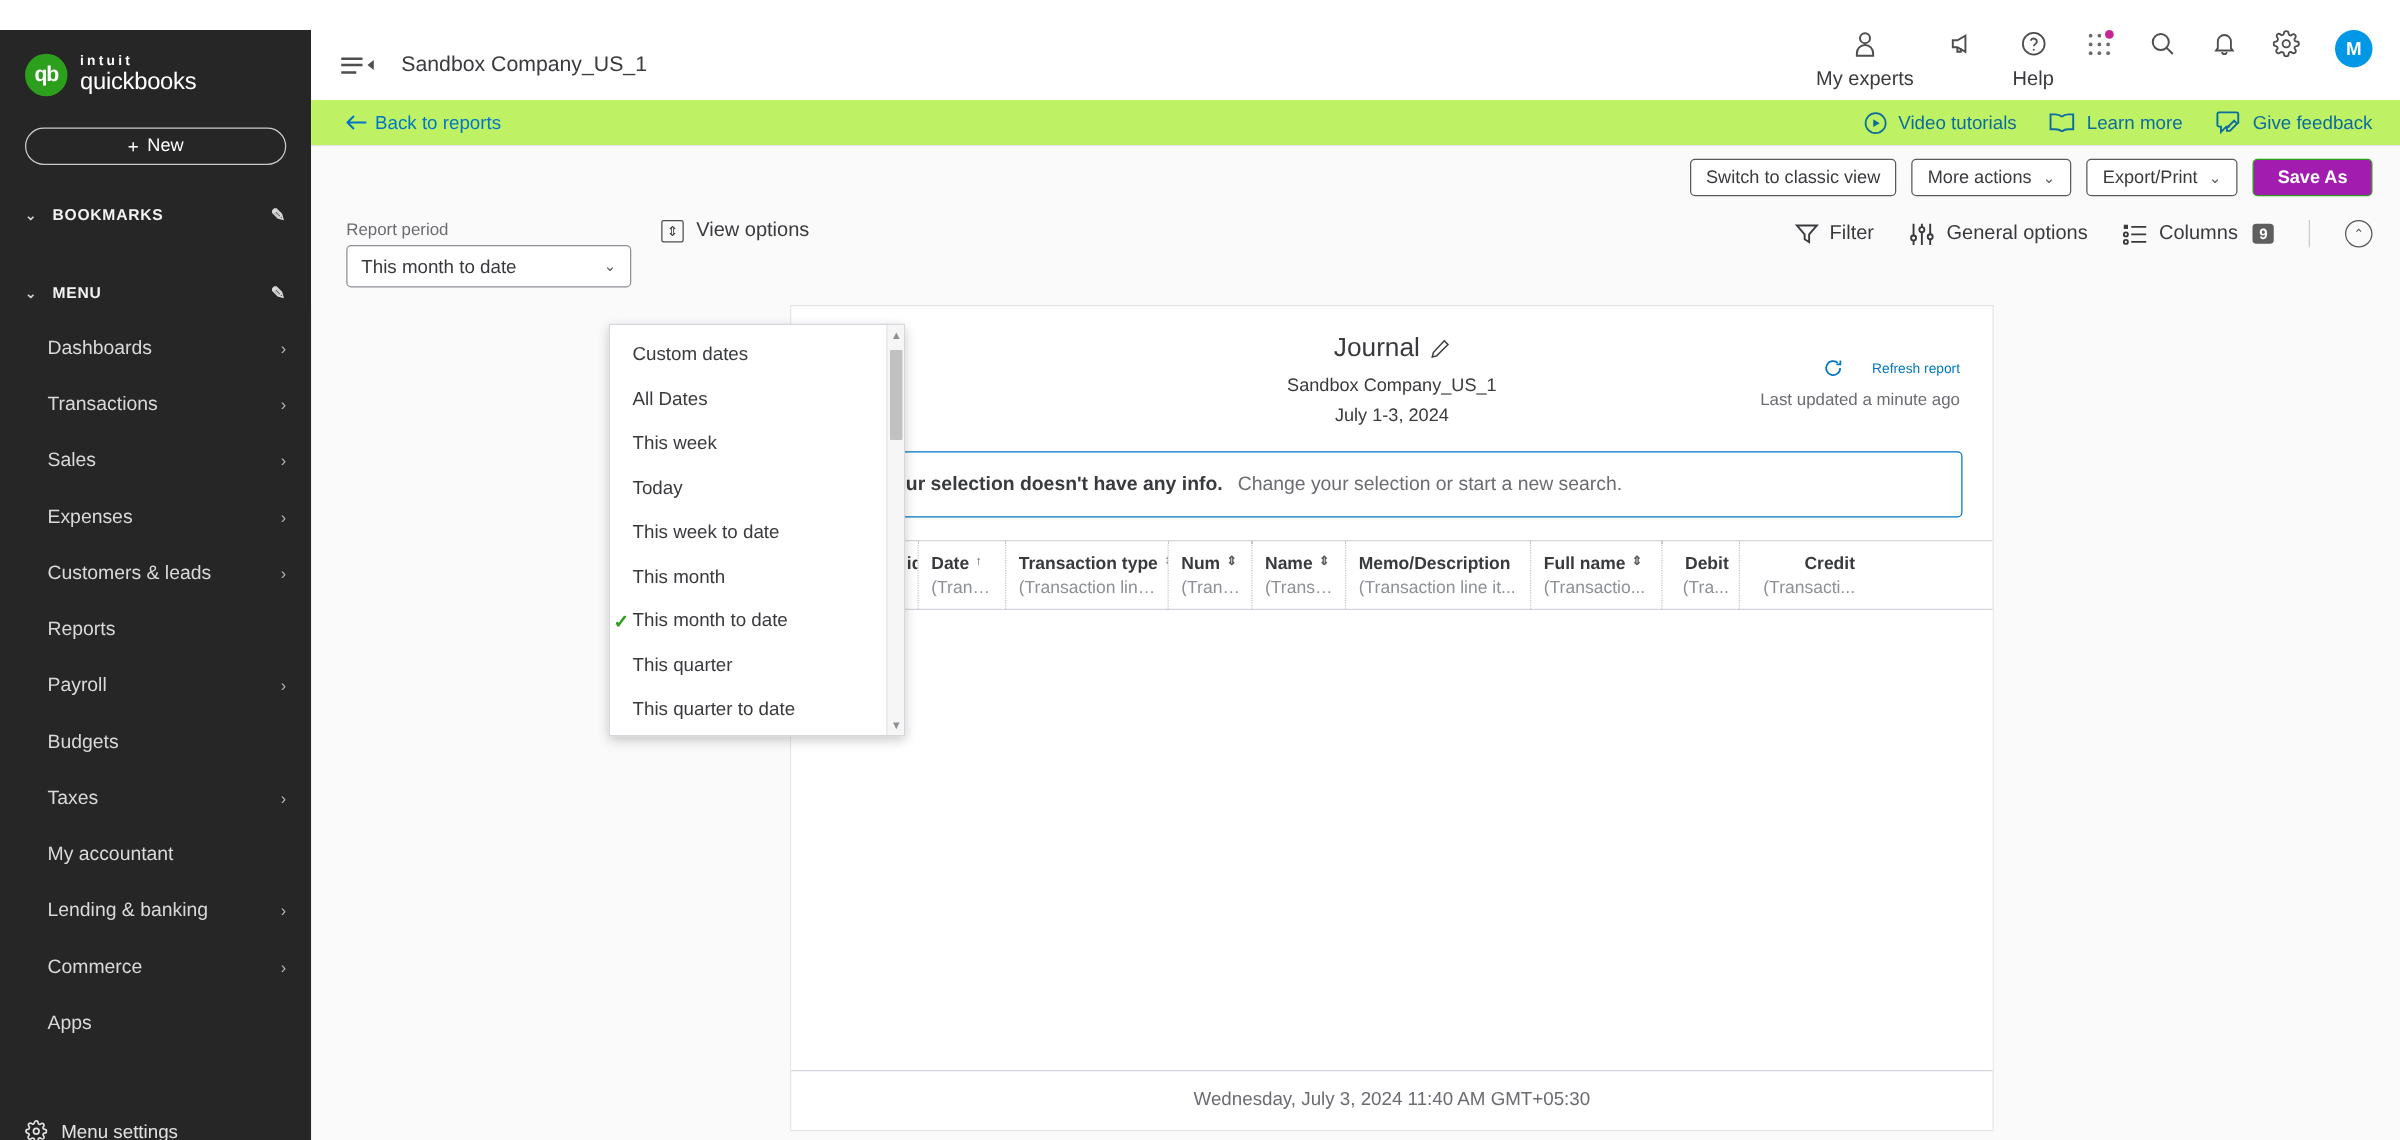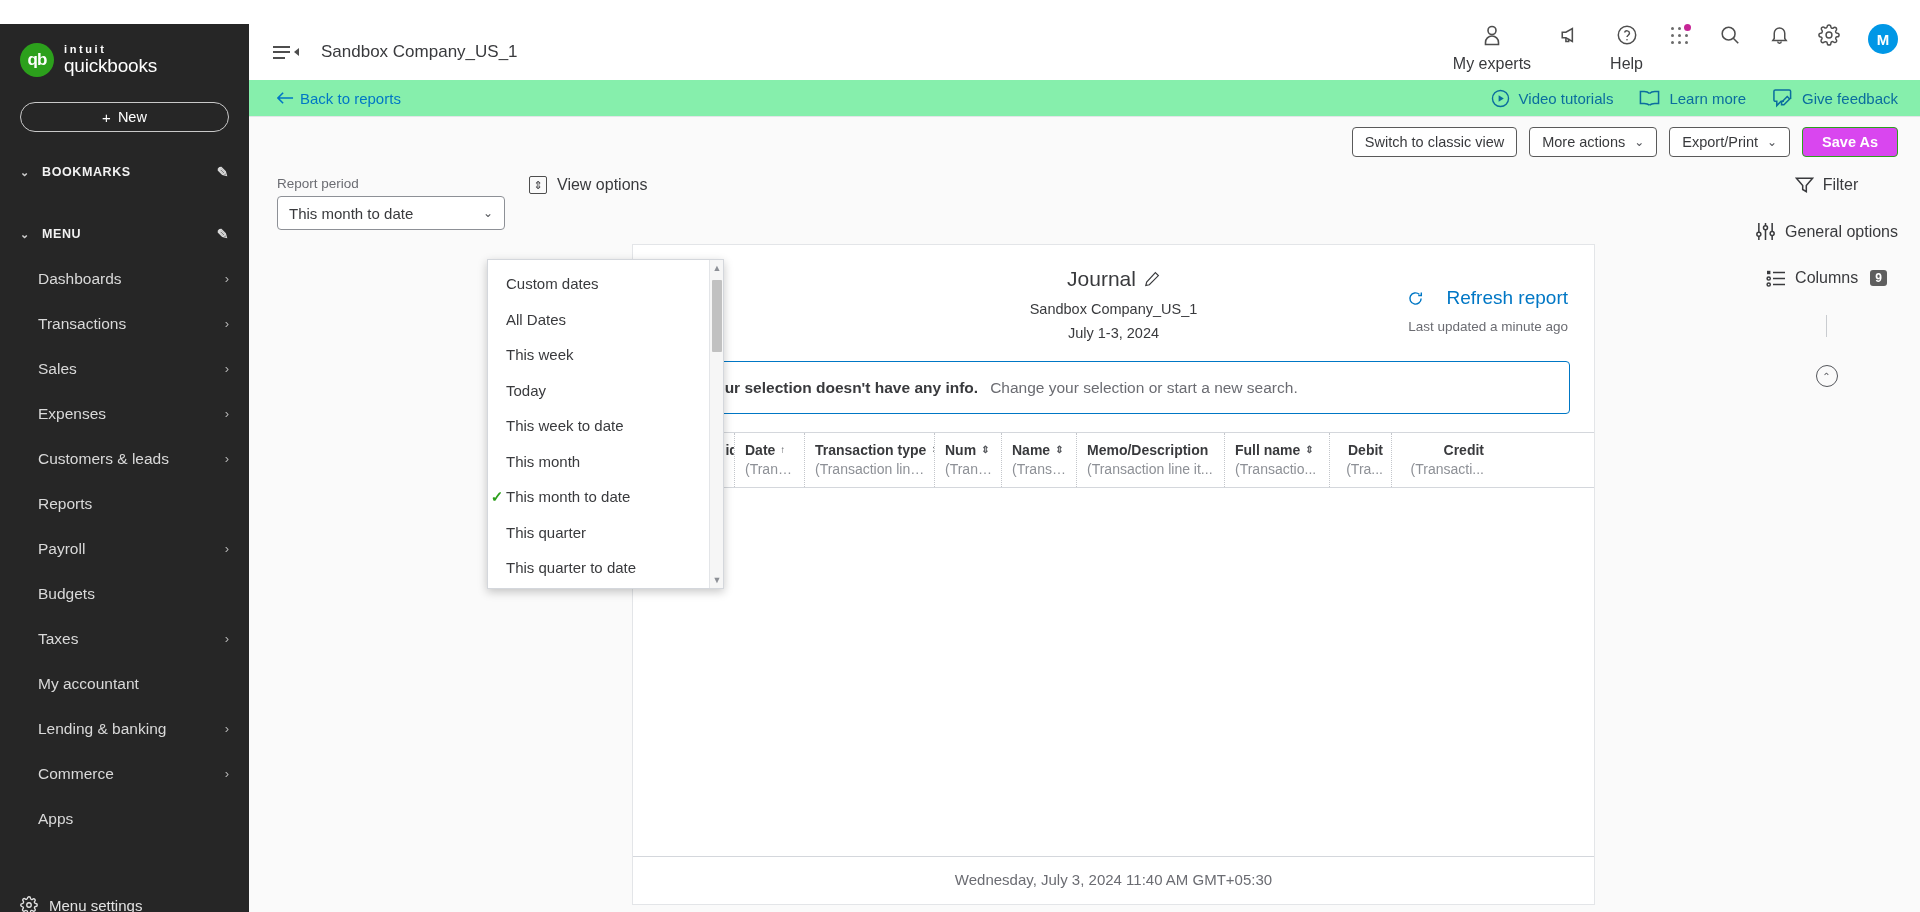--- a/index.html
+++ b/index.html
@@ -78,38 +78,38 @@
   .avatar {
     width: 30px; height: 30px; border-radius: 50%; background: #0097E6;
     color: #fff; display: flex; align-items: center; justify-content: center;
     font-size: 15px; font-weight: 600;
   }
   .grid-dots { position: relative; width: 20px; height: 20px; }
   .grid-dots i { position: absolute; width: 3.4px; height: 3.4px; border-radius: 50%; background: #6b6b6b; }
   .grid-dots .pink { width: 7px; height: 7px; background: #C62596; }
 
   .subbar {
-    height: 36px; background: #86efac; display: flex; align-items: center;
+    height: 36px; background: #bef264; display: flex; align-items: center;
     padding: 0 22px 0 28px;
   }
   .back-link { display: flex; align-items: center; gap: 6px; color: #0077C5; font-size: 15px; cursor: pointer; }
   .subbar-right { margin-left: auto; display: flex; align-items: center; gap: 26px; }
   .sub-link { display: flex; align-items: center; gap: 9px; color: #0B6D9E; font-size: 15px; cursor: pointer; }
 
   .toolbar-row {
     height: 50px; display: flex; align-items: center; padding: 0 22px 0 28px;
     background: #fafafa; border-top: 1px solid #e3e5e8;
   }
   .btn {
     height: 30px; border: 1px solid #5a5a5a; border-radius: 4px; background: #fff;
     font-size: 14.5px; color: #393a3d; padding: 0 12px; display: flex;
     align-items: center; gap: 9px; cursor: pointer; font-family: inherit;
   }
   .btn-green {
-    background: #d946ef; border: 1px solid #2CA01C; color: #fff; font-weight: 700; padding: 0 19px;
+    background: #a21caf; border: 1px solid #2CA01C; color: #fff; font-weight: 700; padding: 0 19px;
   }
   .toolbar-right { margin-left: auto; display: flex; align-items: center; gap: 12px; }
 
   .filters-row {
     display: flex; align-items: flex-start; padding: 10px 22px 0 28px; height: 78px;
     background: #fafafa;
   }
   .field-label { font-size: 13.5px; color: #6b6c72; margin-bottom: 5px; }
   .select-box {
     width: 228px; height: 34px; border: 1px solid #8d9096; border-radius: 4px;
@@ -118,21 +118,21 @@
   }
   .select-box .chev { margin-left: auto; font-size: 12px; color: #55575c; }
   .view-options {
     display: flex; align-items: center; gap: 10px; margin-left: 24px;
     margin-bottom: 6px; font-size: 16px; color: #393a3d; cursor: pointer;
   }
   .vo-icon {
     width: 18px; height: 18px; border: 1.4px solid #4e4e4e; border-radius: 2px;
     display: flex; align-items: center; justify-content: center; font-size: 11px;
   }
-  .filters-right { margin-left: auto; display: flex; align-items: center; gap: 28px; margin-bottom: 6px; flex-direction: column; }
+  .filters-right { margin-left: auto; display: flex; align-items: center; gap: 28px; margin-bottom: 6px; }
   .f-link { display: flex; align-items: center; gap: 9px; font-size: 16px; color: #393a3d; cursor: pointer; }
   .col-badge {
     background: #5e5e5e; color: #fff; font-size: 12px; border-radius: 3px;
     padding: 1px 5px; margin-left: 3px; font-weight: 600;
   }
   .divider-v { width: 1px; height: 22px; background: #c9ccd0; }
   .collapse-circ {
     width: 22px; height: 22px; border: 1.5px solid #54565b; border-radius: 50%;
     display: flex; align-items: center; justify-content: center; font-size: 10px;
     color: #54565b; cursor: pointer;
@@ -147,21 +147,21 @@
   }
   .report-head { padding: 22px 26px 14px 26px; position: relative; }
   .report-title {
     text-align: right; font-size: 21px; color: #393a3d; font-weight: 400;
     display: flex; align-items: center; justify-content: center; gap: 8px;
   }
   .pencil-icon { color: #393a3d; cursor: pointer; font-size: 15px; }
   .report-sub { text-align: center; font-size: 14.5px; color: #393a3d; margin-top: 10px; }
   .report-sub2 { text-align: center; font-size: 14.5px; color: #393a3d; margin-top: 8px; }
   .refresh-box { position: absolute; right: 26px; top: 42px; text-align: right; }
-  .refresh-link { color: #0077C5; font-size: 19px; display: flex; align-items: center; gap: 24px; justify-content: flex-end; cursor: pointer; }
+  .refresh-link { color: #0077C5; font-size: 11px; display: flex; align-items: center; gap: 24px; justify-content: flex-end; cursor: pointer; }
   .last-updated { font-size: 13.5px; color: #6b6c72; margin-top: 10px; }
 
   .info-banner {
     margin: 6px 24px 0 24px; border: 1px solid #0077C5; border-radius: 4px;
     background: #fff; height: 53px; display: flex; align-items: center; gap: 12px;
     padding: 0 18px;
   }
   .info-icon {
     width: 18px; height: 18px; border-radius: 50%; background: #0077C5; color: #fff;
     font-size: 12px; font-weight: 700; display: flex; align-items: center;

